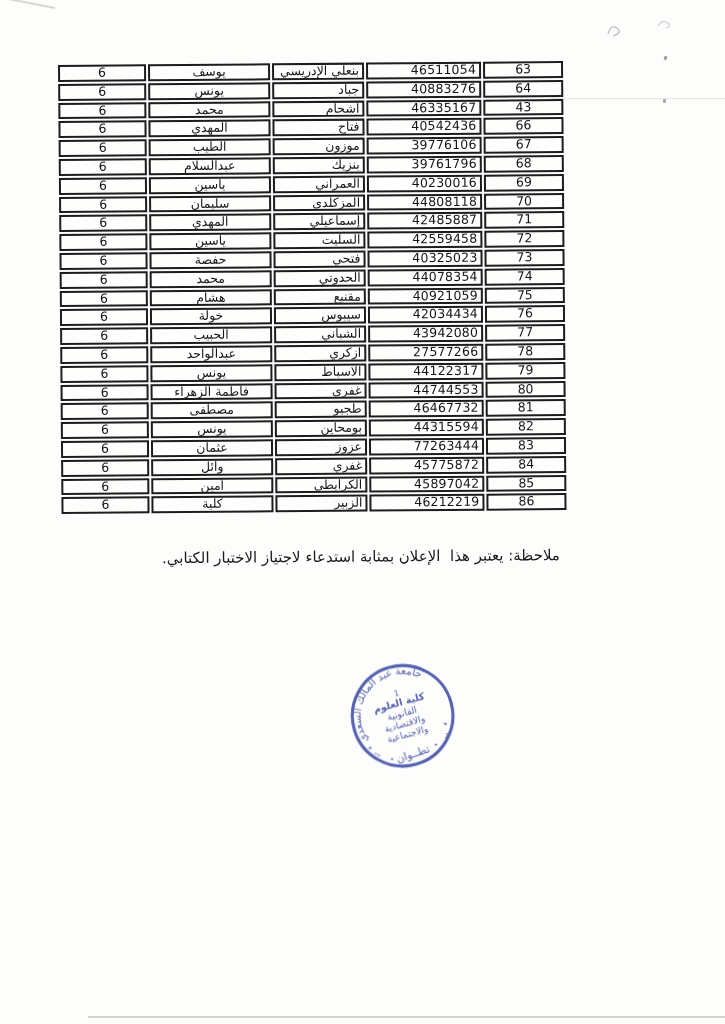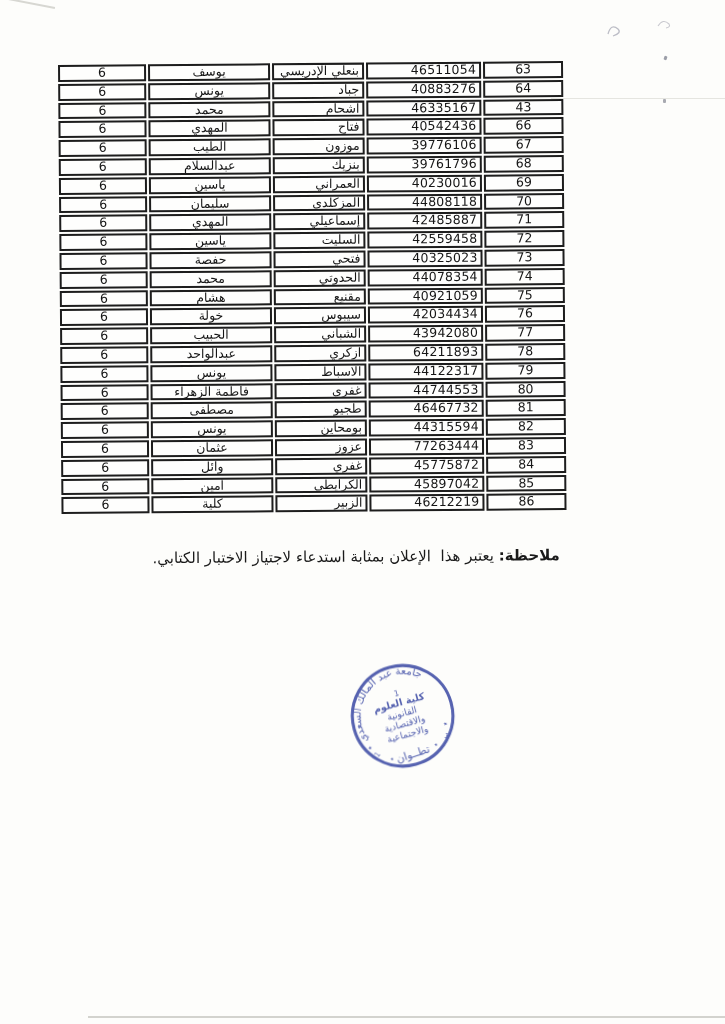--- a/index.html
+++ b/index.html
@@ -26,21 +26,21 @@
   td.td-last{width:92px;text-align:right;}
   td.td-number{width:115px;text-align:right;font-size:13.5px;padding-right:4px;letter-spacing:.2px;}
   td.td-index{width:80px;text-align:center;font-size:13.5px;margin-top:44px;}
 
   
   .note{
     position:absolute;top:549px;right:169px;margin:0;
     direction:rtl;font-size:15px;line-height:20px;color:#1a1a1a;
     white-space:pre-wrap;
   }
-  .note b{font-weight:bold;}
+  .note b{font-weight:normal;}
 
   
   .stamp{position:absolute;left:336px;top:657px;width:123px;height:123px;opacity:.9;filter:blur(.2px);}
 
   
   .art{position:absolute;pointer-events:none;}
   .art-corner{left:-8px;top:1px;width:62px;height:16px;border-top:2px solid #d7d7d2;transform:rotate(11deg);}
   .art-hline{left:551px;top:98px;width:174px;height:1px;background:#e5e5e0;}
   .art-bottom{left:88px;top:1016px;width:637px;height:2px;background:#d3d3ce;}
   .art-speck1{left:664px;top:56px;width:3px;height:4px;background:#9b9ea8;border-radius:1px;transform:rotate(20deg);}
@@ -157,21 +157,21 @@
             <td class="td-grade" dir="ltr">6</td>
             <td class="td-first" dir="rtl">الحبيب</td>
             <td class="td-last" dir="rtl">الشباني</td>
             <td class="td-number" dir="ltr">43942080</td>
             <td class="td-index" dir="ltr">77</td>
           </tr>
           <tr>
             <td class="td-grade" dir="ltr">6</td>
             <td class="td-first" dir="rtl">عبدالواحد</td>
             <td class="td-last" dir="rtl">ازكري</td>
-            <td class="td-number" dir="ltr">64211893</td>
+            <td class="td-number" dir="ltr">27577266</td>
             <td class="td-index" dir="ltr">78</td>
           </tr>
           <tr>
             <td class="td-grade" dir="ltr">6</td>
             <td class="td-first" dir="rtl">يونس</td>
             <td class="td-last" dir="rtl">الاسباط</td>
             <td class="td-number" dir="ltr">44122317</td>
             <td class="td-index" dir="ltr">79</td>
           </tr>
           <tr>

